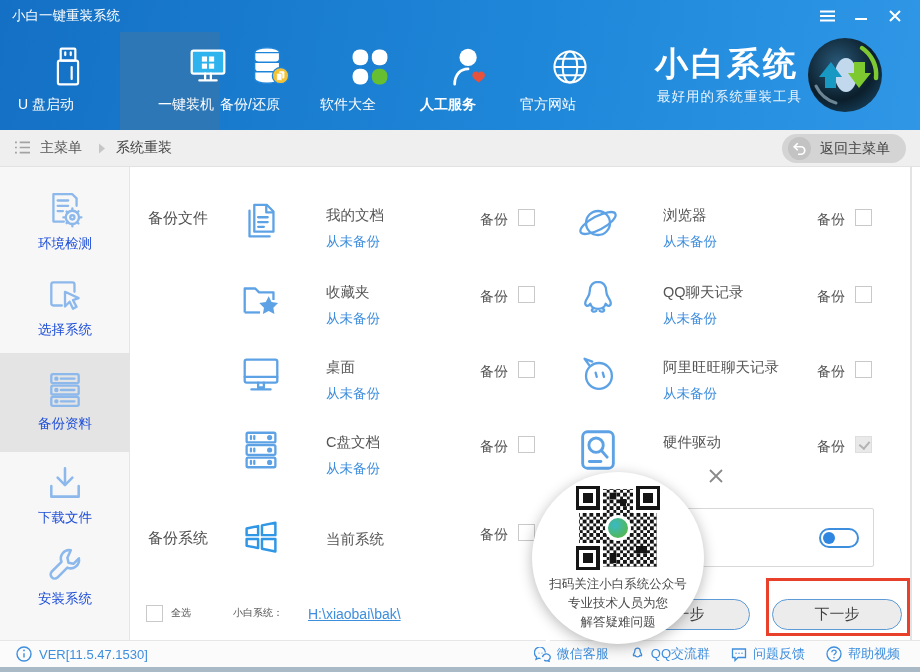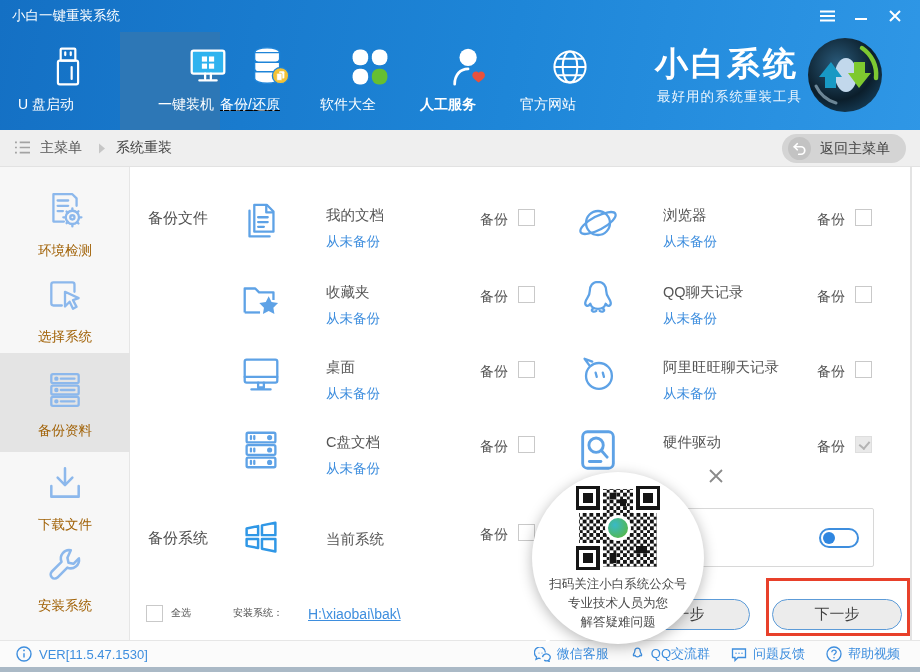--- a/index.html
+++ b/index.html
@@ -29,21 +29,21 @@
   .crumb-current{left:116px;top:9px;font-size:14px;color:#444;}
   .back-btn{right:14px;top:4px;height:29px;border-radius:15px;background:#d4d4d4;display:flex;align-items:center;padding:0 16px 0 6px;cursor:pointer;}
   .back-cap{width:23px;height:23px;border-radius:50%;background:#c3c3c3;display:flex;align-items:center;justify-content:center;margin-right:9px;}
   .back-label{font-size:14px;color:#3f3f3f;}
 
   
   .sidebar{left:0;top:167px;width:130px;height:473px;background:#f7f7f7;border-right:1px solid #e6e6e6;}
   .side-sel-bg{left:0;top:186px;width:130px;height:99px;background:#e4e4e4;}
   .side-item{left:0;width:130px;text-align:center;cursor:pointer;}
   .side-item .si{display:flex;justify-content:center;}
-  .side-label{display:block;font-size:13.5px;color:#a16207;margin-top:12px;}
+  .side-label{display:block;font-size:13.5px;color:#1d4ed8;margin-top:5px;}
 
   
   .content{left:130px;top:167px;width:790px;height:473px;background:#fff;z-index:2;}
   .scroll-line{left:780px;top:0;width:2px;height:473px;background:#e3e3e3;}
   .sec-label{font-size:15px;color:#4f4f4f;}
   .bk-item{width:390px;height:56px;}
   .bk-item .ic{left:0;top:0;}
   .it-title{left:88px;top:6px;font-size:14.5px;color:#555;white-space:nowrap;}
   .it-title.mid{top:15px;}
   .it-status{left:88px;top:33px;font-size:13.5px;color:#3e8ede;text-decoration:none;cursor:pointer;}
@@ -125,21 +125,21 @@
               <rect x="25" y="13" width="5.4" height="5.4"></rect>
               <rect x="17.6" y="20.4" width="5.4" height="5.4"></rect>
               <rect x="25" y="20.4" width="5.4" height="5.4"></rect>
             </g>
           <path d="M21 31v5M27 31v5M15 38h18" stroke="#fff" stroke-width="2.4" stroke-linecap="round"></path>
         </svg>
       </span>
       <span class="nav-label">一键装机</span>
     </div>
 
-    <div class="abs nav-item" style="left:220px;text-decoration:underline;">
+    <div class="abs nav-item" style="left:220px;">
       <span class="ni">
         <svg width="46" height="46" viewBox="0 0 48 48">
           <g fill="#fff" stroke="#1e84d8" stroke-width="1.4">
             <ellipse cx="21" cy="9" rx="13" ry="5"></ellipse>
             <path d="M8 9v7c0 2.8 5.8 5 13 5s13-2.2 13-5V9z"></path>
             <path d="M8 19v7c0 2.8 5.8 5 13 5s13-2.2 13-5v-7z"></path>
             <path d="M8 29v7c0 2.8 5.8 5 13 5s13-2.2 13-5v-7z"></path>
           </g>
           <circle cx="35" cy="33" r="8.5" fill="#f3c235" stroke="#1e84d8" stroke-width="1.4"></circle>
           <rect x="33.5" y="28.5" width="5.5" height="7.5" rx="1" fill="#fff"></rect>
@@ -424,21 +424,21 @@
     </div>
 
     <div class="abs toggle-box">
       <span class="toggle">
           <span class="toggle-knob"></span>
         </span>
     </div>
 
     <span class="abs cb" style="left:16px;top:438px;"></span>
     <span class="abs bottom-bar-label" style="left:41px;top:439px;">全选</span>
-    <span class="abs bottom-bar-label" style="left:103px;top:439px;">安装系统：</span>
+    <span class="abs bottom-bar-label" style="left:103px;top:439px;">小白系统：</span>
     <a class="abs dir-link" style="left:178px;top:439px;">H:\xiaobai\bak\</a>
 
     <div class="abs pill-btn" style="left:484px;top:432px;width:136px;">上一步</div>
     <div class="abs pill-btn" style="left:642px;top:432px;width:130px;">下一步</div>
     <div class="abs red-rect"></div>
 
     <div class="abs popup-tail"></div>
     <div class="abs popup">
       <span class="abs qr">
         <svg width="84" height="84" viewBox="0 0 25 25" shape-rendering="crispEdges">

